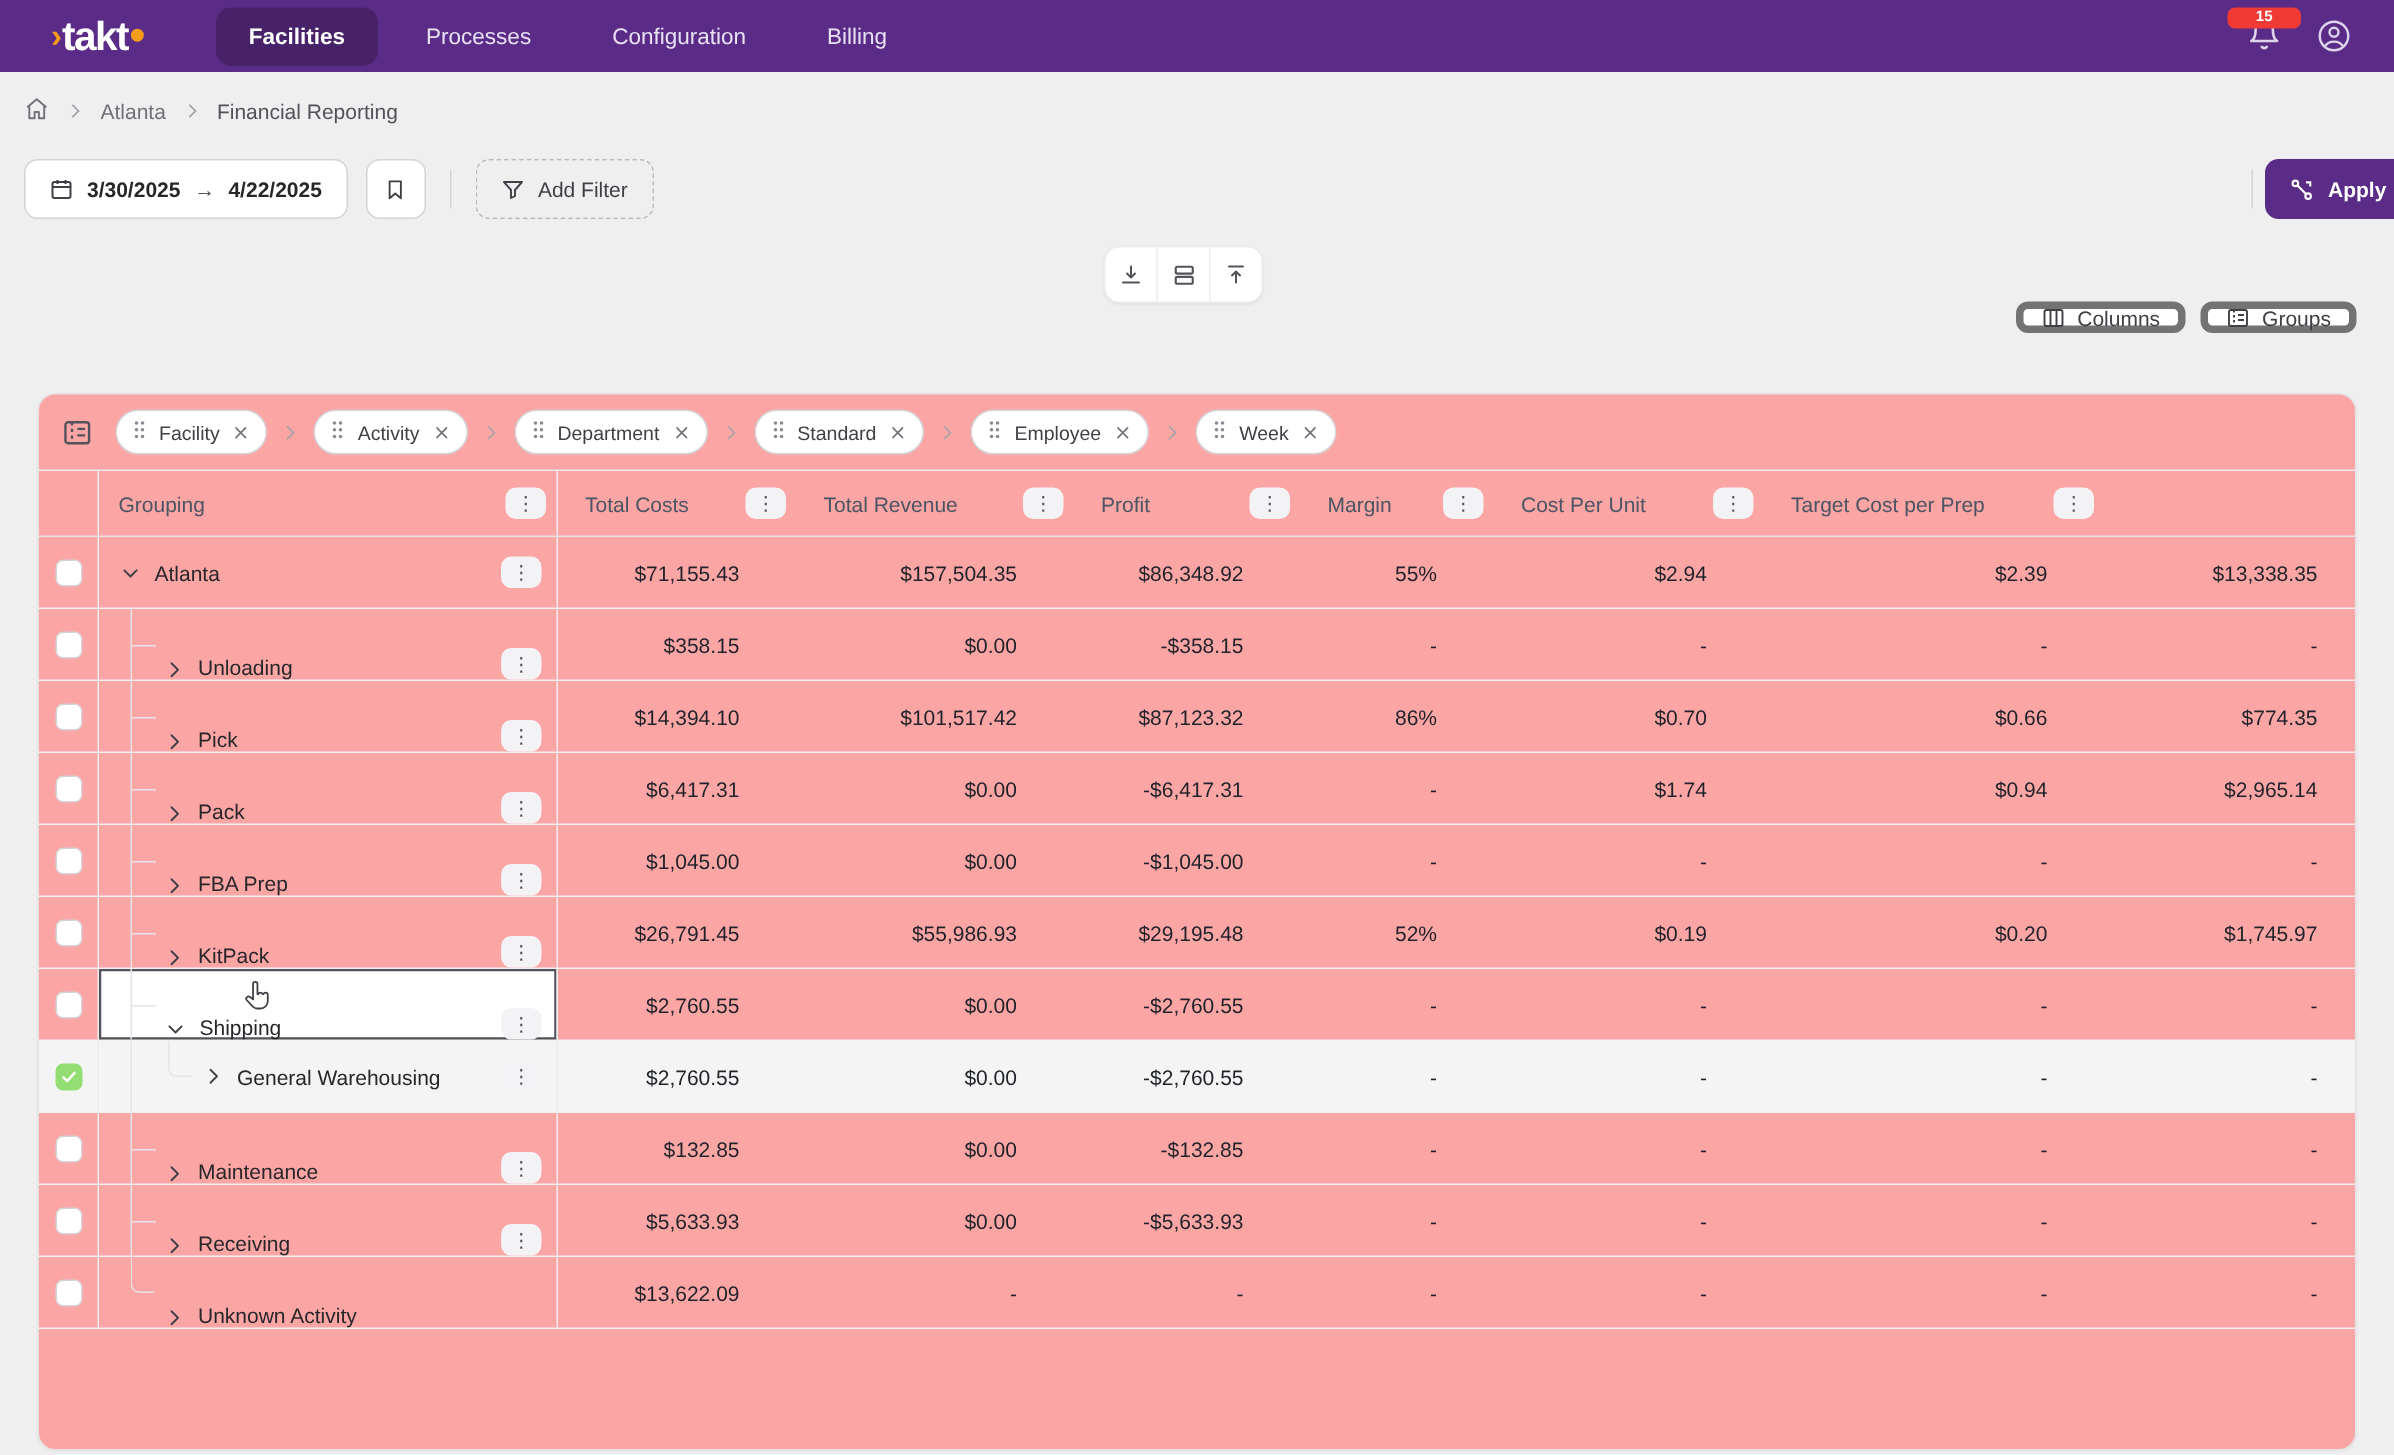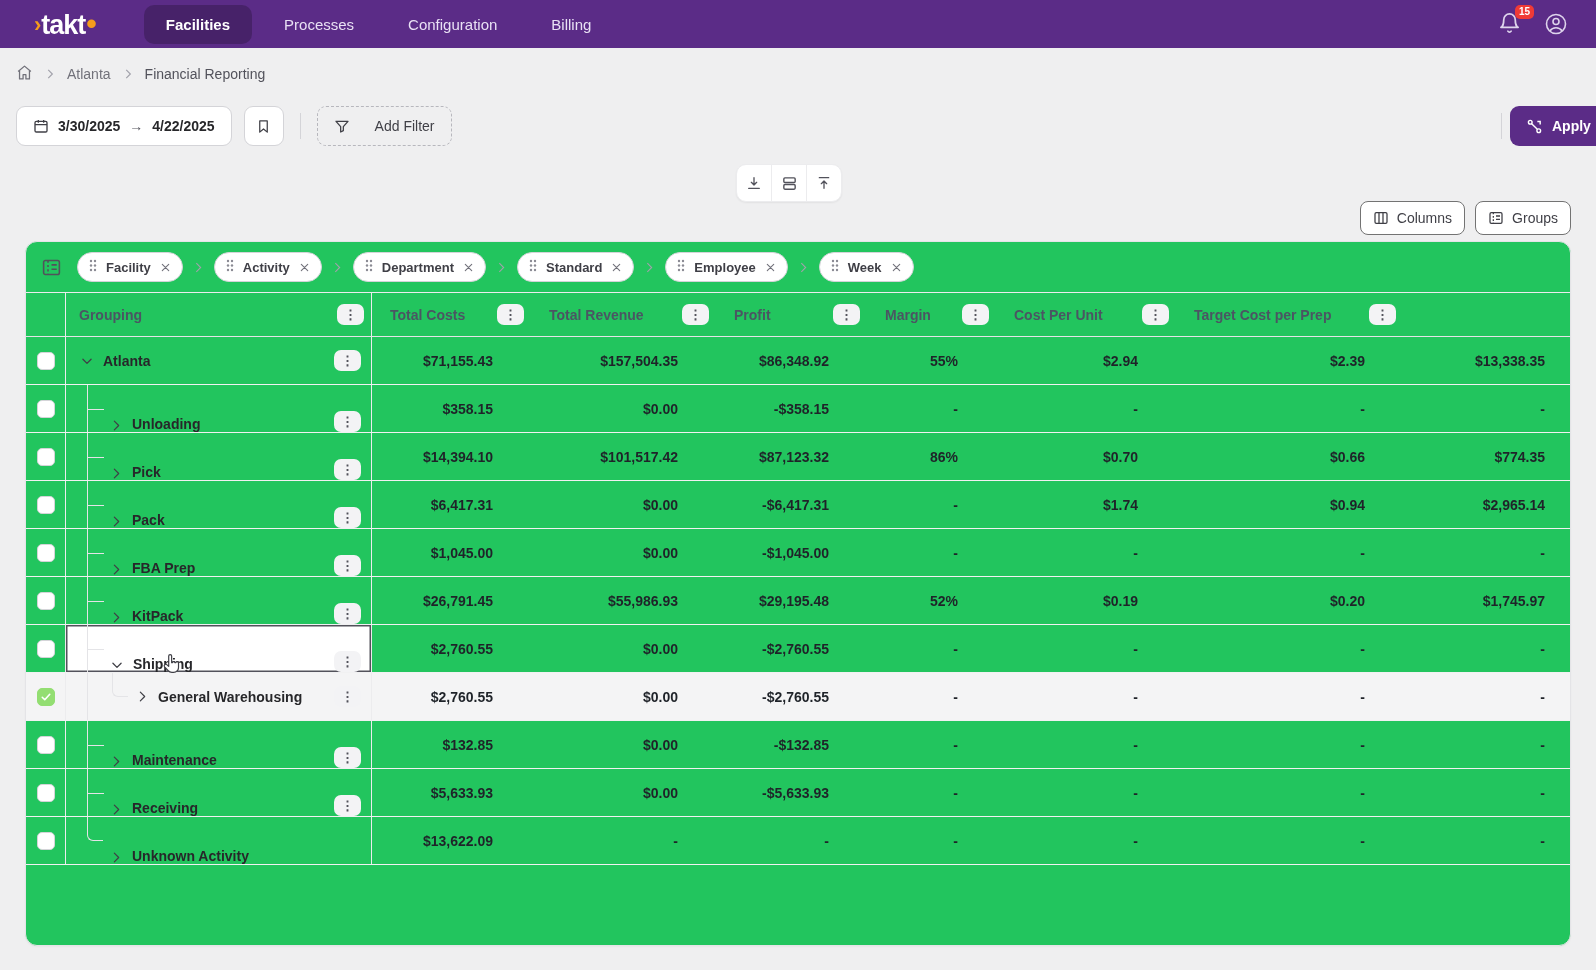--- a/index.html
+++ b/index.html
@@ -15,60 +15,60 @@
           letter-spacing:-1px; margin-right:48px; cursor:pointer; }
   .logo .accent { color:#f59c1b; font-weight:bold; }
   .logo .chev { font-size:22px; margin-right:1px; transform:translateY(-2px); display:inline-block;}
   .logo .dot { font-size:30px; margin-left:1px; }
   .nav-items { display:flex; align-items:center; gap:10px; }
   .nav-item { color:#e9e1f4; font-size:15px; padding:11px 22px; border-radius:10px; cursor:pointer; }
   .nav-item.active { background:rgba(0,0,0,0.22); color:#ffffff; font-weight:bold; }
   .nav-right { margin-left:auto; display:flex; align-items:center; gap:22px; }
   .bell-wrap { position:relative; width:24px; height:24px; cursor:pointer; }
   .badge { position:absolute; top:-7px; right:-12px; background:#f03a36; color:#fff; font-size:10px;
-           font-weight:bold; border-radius:5px; padding:2px 4px; line-height:1; }
+           font-weight:bold; border-radius:5px; padding:2px 19px; line-height:1; }
   .icon-btn svg, .bell-wrap svg { display:block; }
 
   
   .breadcrumb { position:absolute; top:48px; left:0; height:52px; display:flex; align-items:center;
                 gap:10px; padding-left:16px; font-size:14px; color:#71717a; }
   .breadcrumb .crumb-sep { color:#a1a1aa; }
   .breadcrumb .current { color:#52525b; }
   .breadcrumb .crumb { cursor:pointer; }
 
   
   .filter-row { position:absolute; top:106px; left:16px; right:0; height:40px; display:flex;
                 align-items:center; gap:12px; }
   .ctl { height:40px; background:#fff; border:1px solid #d4d4d8; border-radius:9px;
          display:flex; align-items:center; font-size:14px; color:#27272a; cursor:pointer; }
   .date-ctl { padding:0 16px; gap:9px; font-weight:bold; }
   .date-ctl .arrow { color:#52525b; font-weight:normal; }
   .bookmark-ctl { width:40px; justify-content:center; }
   .v-divider { width:1px; height:26px; background:#d4d4d8; margin:0 4px; }
-  .addfilter-ctl { background:transparent; border:1px dashed #b7b7bd; padding:0 16px; gap:25px; color:#3f3f46; }
+  .addfilter-ctl { background:transparent; border:1px dashed #b7b7bd; padding:0 16px; gap:9px; color:#3f3f46; }
   .apply-btn { position:absolute; left:1494px; top:0; height:40px; width:120px; background:#5b2c87;
                border:none; border-radius:9px; color:#fff; font-size:14px; font-weight:bold;
                display:flex; align-items:center; gap:9px; padding:0 16px; cursor:pointer; }
   .apply-divider { position:absolute; left:1481px; top:7px; }
 
   
   .mini-toolbar { position:absolute; top:164px; left:736px; height:38px; background:#fff;
                   border:1px solid #ececee; border-radius:10px; display:flex; align-items:center;
                   box-shadow:0 1px 2px rgba(0,0,0,0.06); overflow:hidden; }
   .mini-btn { width:34px; height:38px; display:flex; align-items:center; justify-content:center; cursor:pointer; }
   .mini-sep { width:1px; height:38px; background:#ececee; }
   .view-buttons { position:absolute; top:201px; right:25px; display:flex; gap:10px; }
-  .view-btn { height:34px; background:#fff; border:1px solid #737373; border-radius:8px;
+  .view-btn { height:21px; background:#fff; border:5px solid #737373; border-radius:8px;
               display:flex; align-items:center; gap:8px; padding:0 12px; font-size:14px;
               color:#3f3f46; cursor:pointer; }
 
   
-  .card { position:absolute; top:241px; left:25px; width:1546px; height:705px; background:#22c55e;
+  .card { position:absolute; top:262px; left:25px; width:1546px; height:705px; background:#fca5a5;
           border:1px solid #e4e4e7; border-radius:12px; box-shadow:0 1px 2px rgba(0,0,0,0.04);
-          overflow:hidden;font-weight:bold; }
+          overflow:hidden; }
   .chips-row { height:50px; display:flex; align-items:center; gap:9px; padding:0 15px; }
   .chips-leader { margin-right:6px; display:flex; cursor:pointer; }
   .chip { height:30px; border:1px solid #d4d4d8; border-radius:16px; display:flex; align-items:center;
           gap:9px; padding:0 11px; font-size:13px; color:#3f3f46; background:#fff; cursor:grab; }
   .chip .x { display:flex; cursor:pointer; }
   .chip-sep { display:flex; color:#a1a1aa; }
 
   .grid-row { display:grid; grid-template-columns:40px 306px 159px 185px 151px 129px 180px 227px 1fr;
               align-items:center; }
   .thead { height:45px; border-top:1px solid #ececee; border-bottom:1px solid #e4e4e7;

